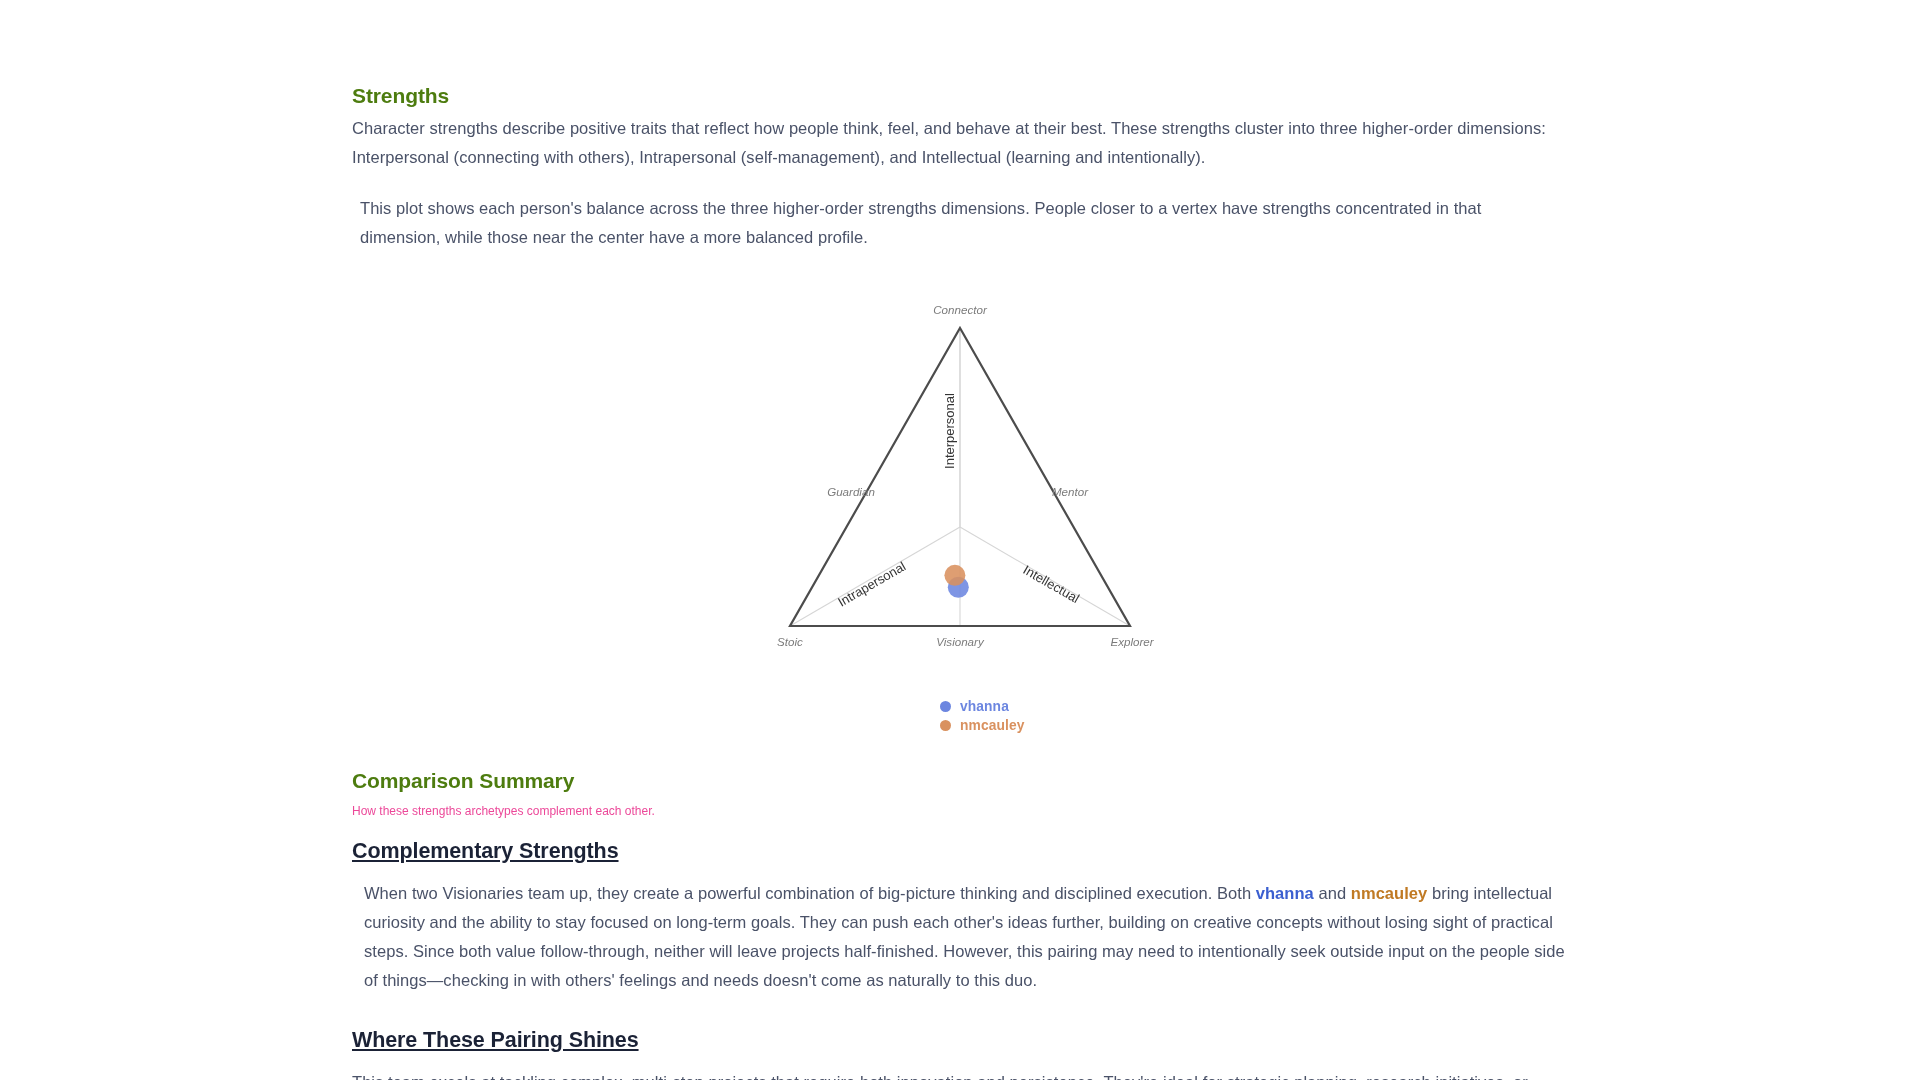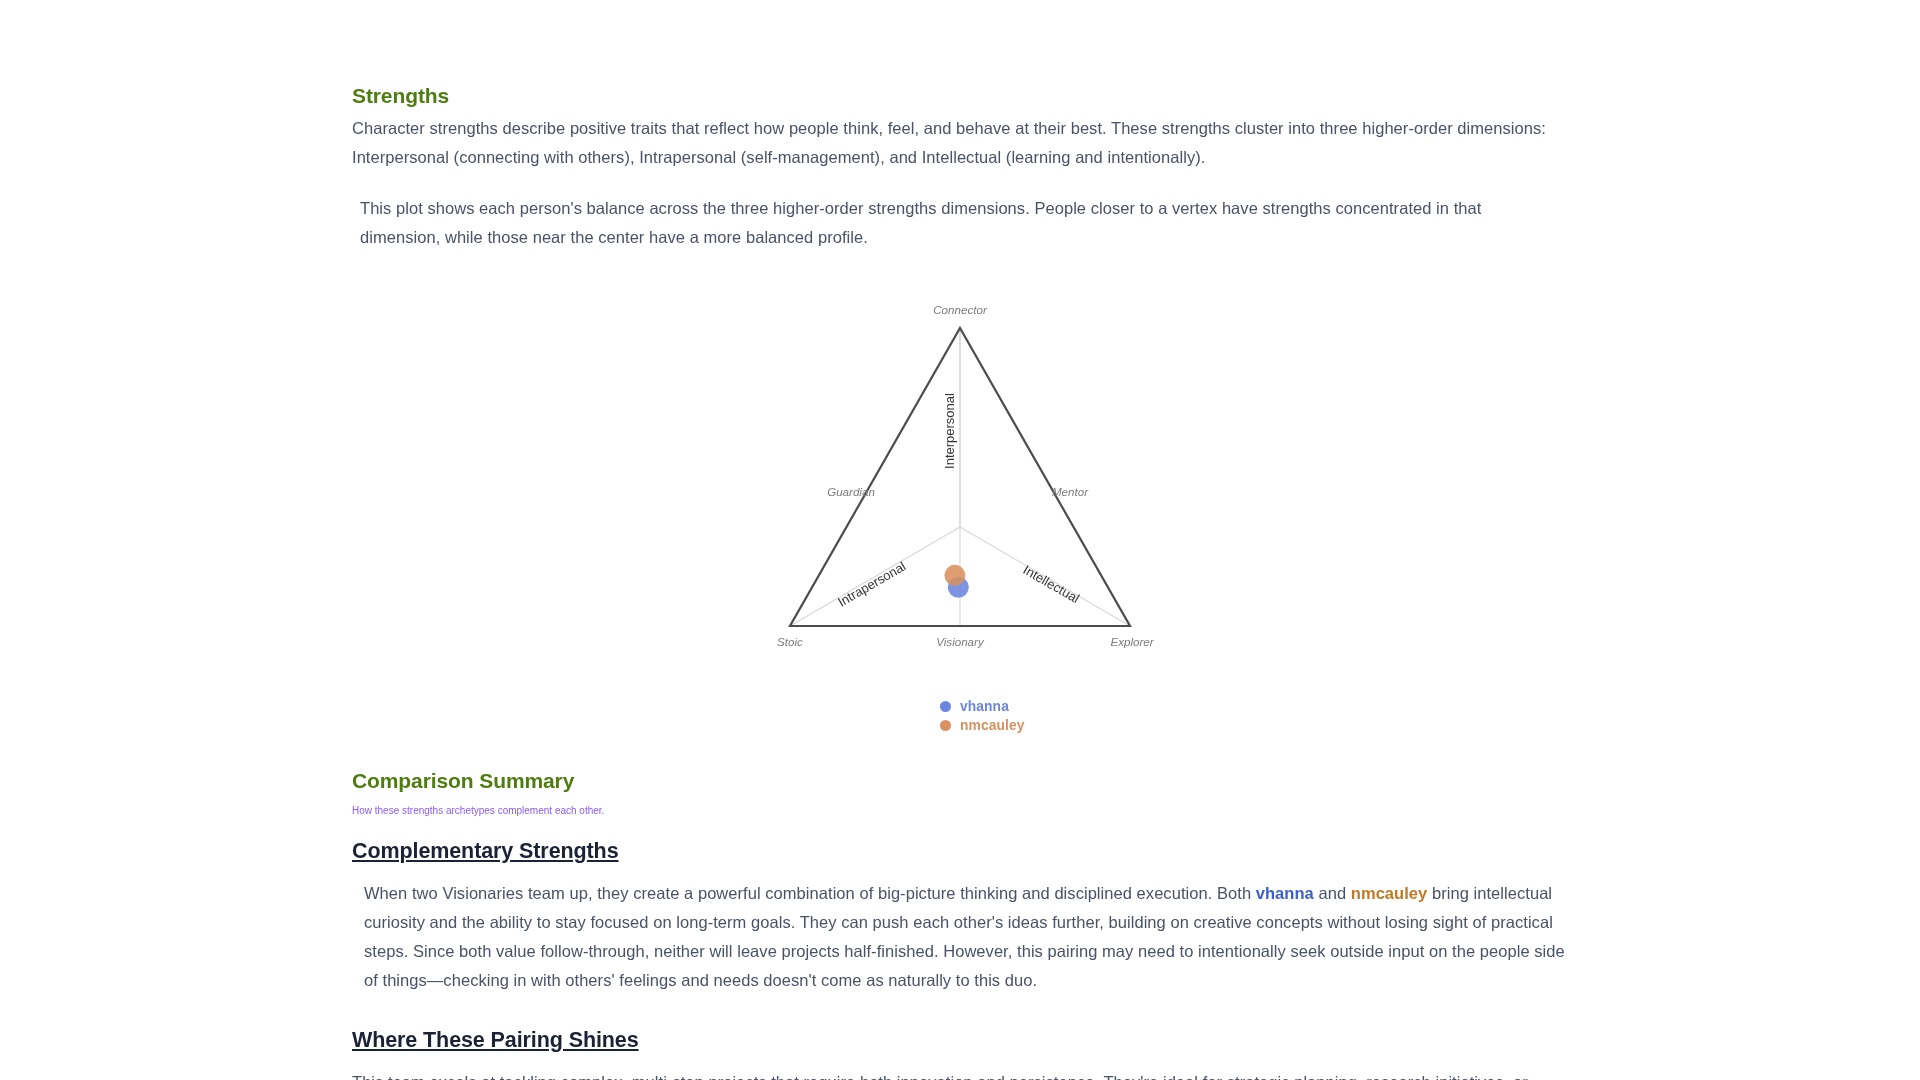--- a/index.html
+++ b/index.html
@@ -39,23 +39,23 @@
     line-height: 1.3;
     text-decoration: underline;
   }
   .para {
     font-size: 16.5px;
     line-height: 29px;
     color: #4a5268;
     letter-spacing: 0.05px;
   }
   .muted {
-    font-size: 10px;
+    font-size: 12px;
     line-height: 22px;
-    color: #8b5cf6;
+    color: #ec4899;
   }
   .name-a { color: #3b5fd0; font-weight: 700; }
   .name-b { color: #c07a24; font-weight: 700; }
 
   
   #strengths-title { position: absolute; left: 0; top: 82px; }
   #strengths-desc  { position: absolute; left: 0; top: 114px; width: 1200px; }
   #plot-desc       { position: absolute; left: 8px; top: 194px; width: 1200px; }
 
   

